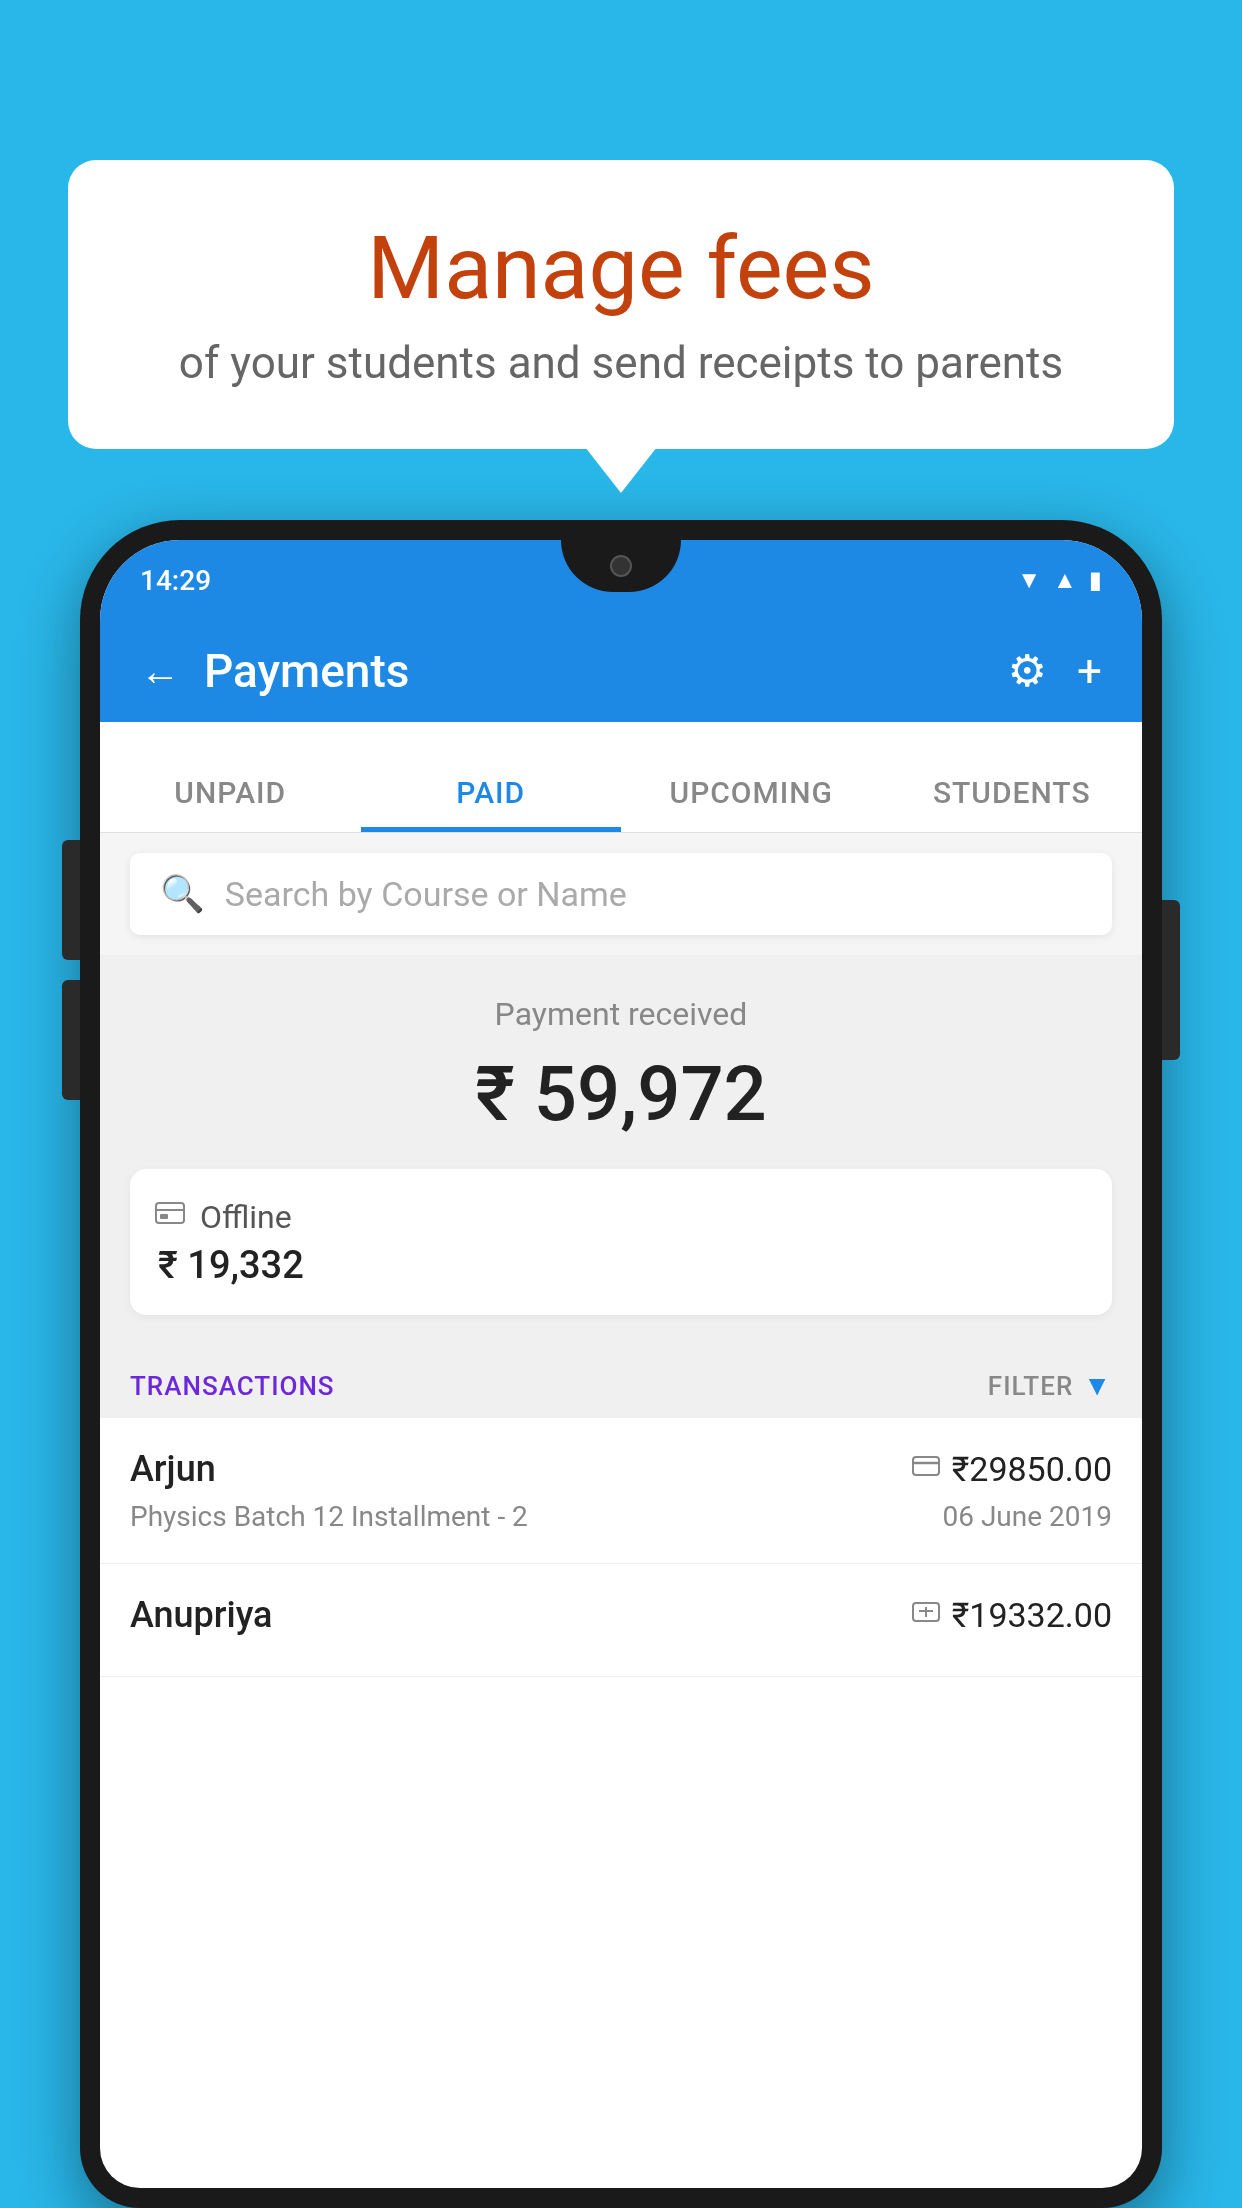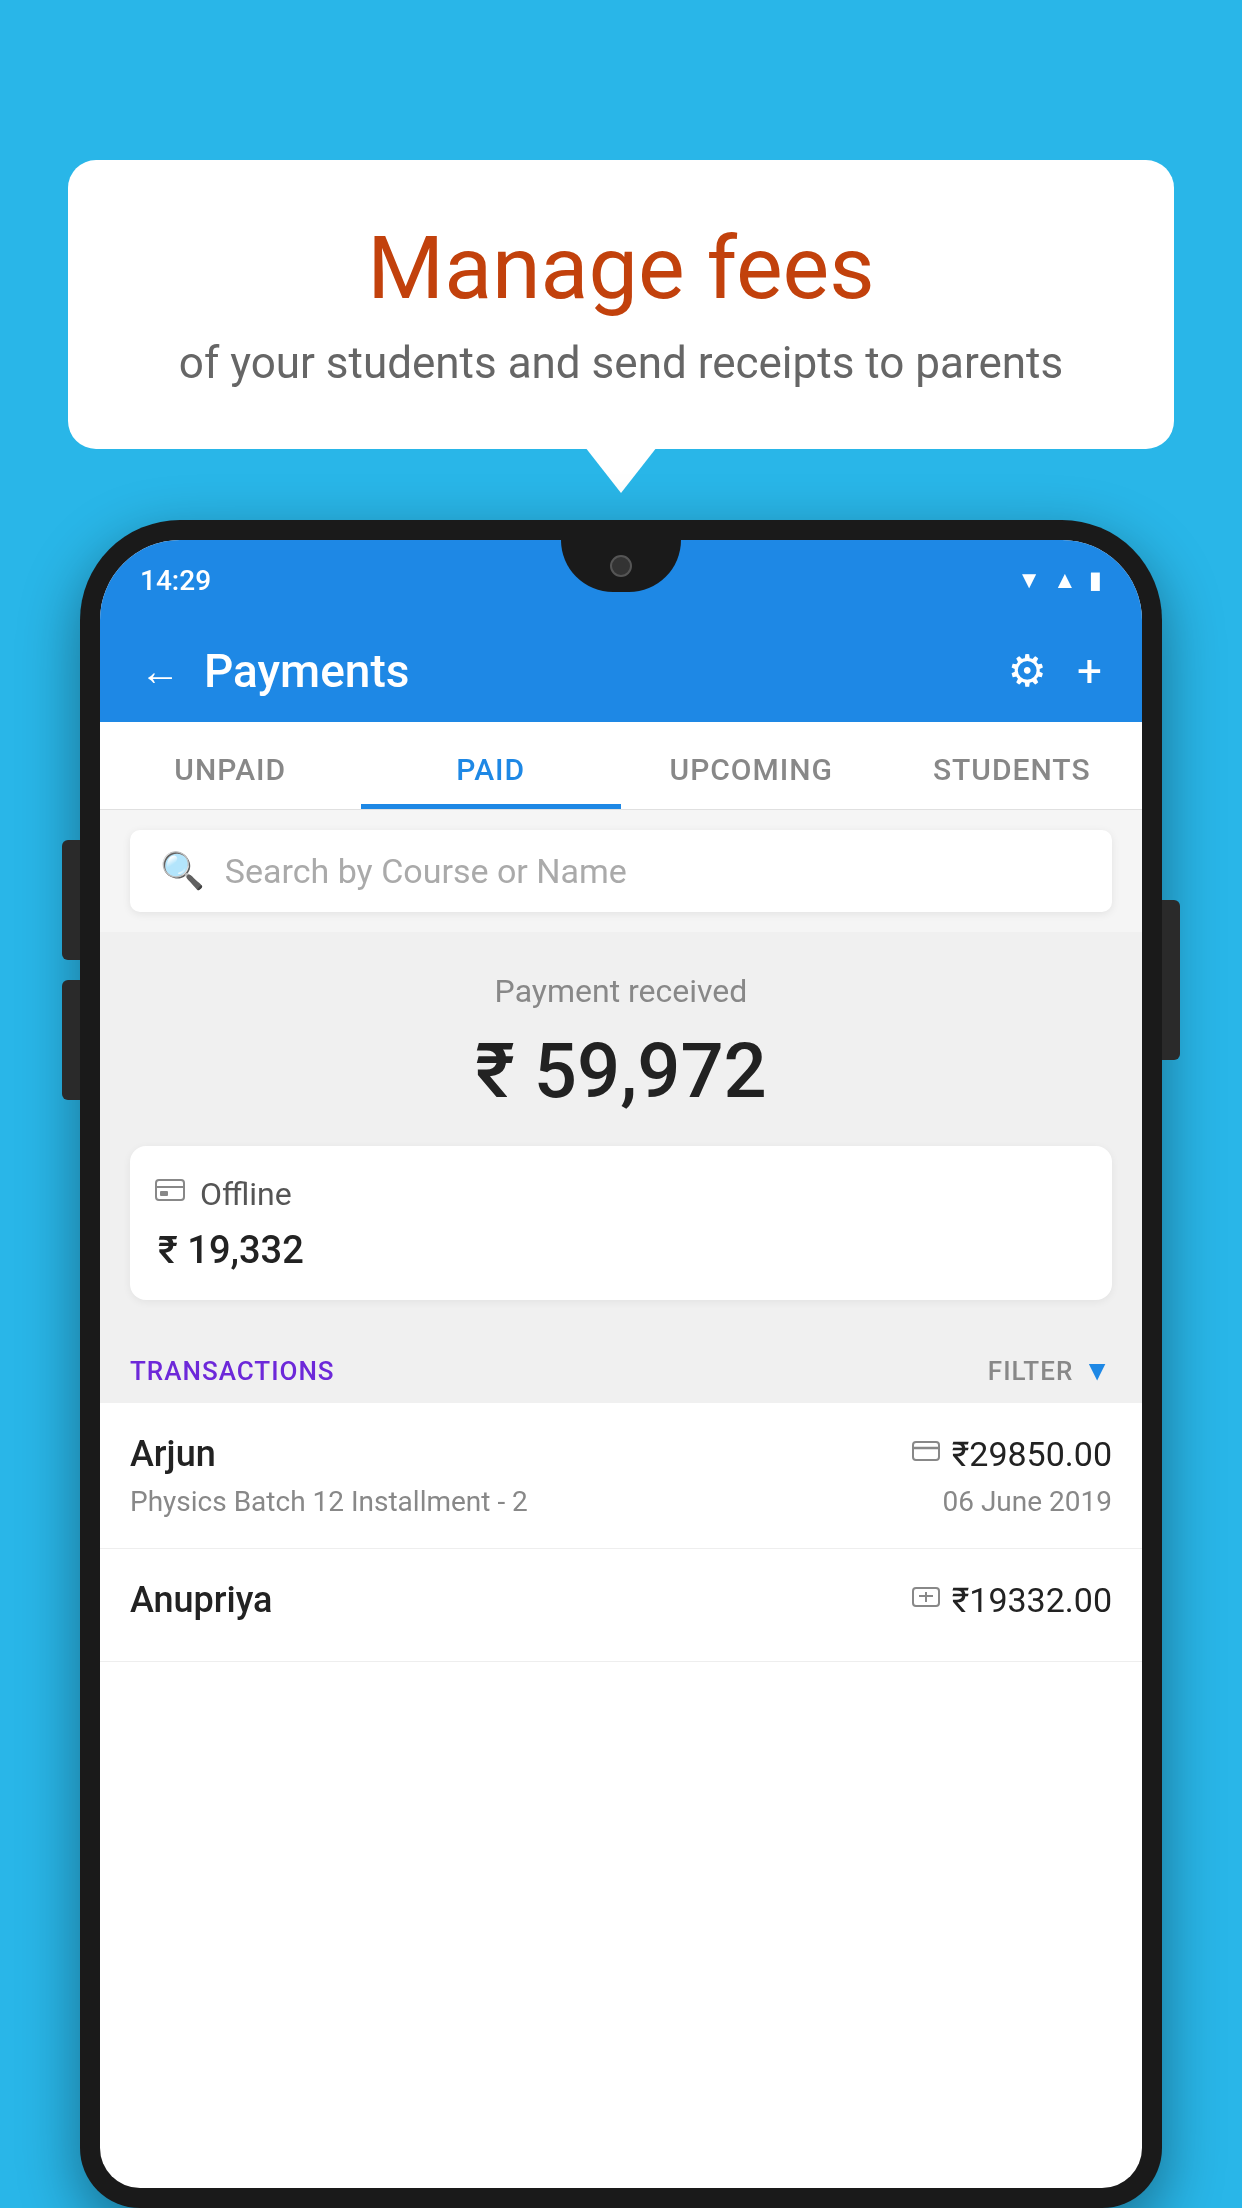--- a/index.html
+++ b/index.html
@@ -158,20 +158,21 @@
     .tab {
       flex: 1;
       text-align: center;
       padding: 30px 27px 22px;
       font-size: 30px;
       font-weight: 500;
       color: #888;
       letter-spacing: 1px;
       cursor: pointer;
       position: relative;
+      margin-top: 23px;
     }
     .tab.active {
       color: #1e88e5;
     }
     .tab.active::after {
       content: '';
       position: absolute;
       bottom: 0;
       left: 0;
       right: 0;
@@ -225,21 +226,21 @@
       margin-top: 10px;
     }
     .payment-card {
       flex: 1;
       background: white;
       border-radius: 16px;
       padding: 28px 24px;
       display: flex;
       flex-direction: column;
       align-items: flex-start;
-      gap: 14px;
+      gap: 6px;
       box-shadow: 0 2px 8px rgba(0,0,0,0.06);
     }
     .payment-card-top {
       display: flex;
       align-items: center;
       gap: 14px;
     }
     .payment-card-icon {
       color: #888;
       font-size: 34px;

